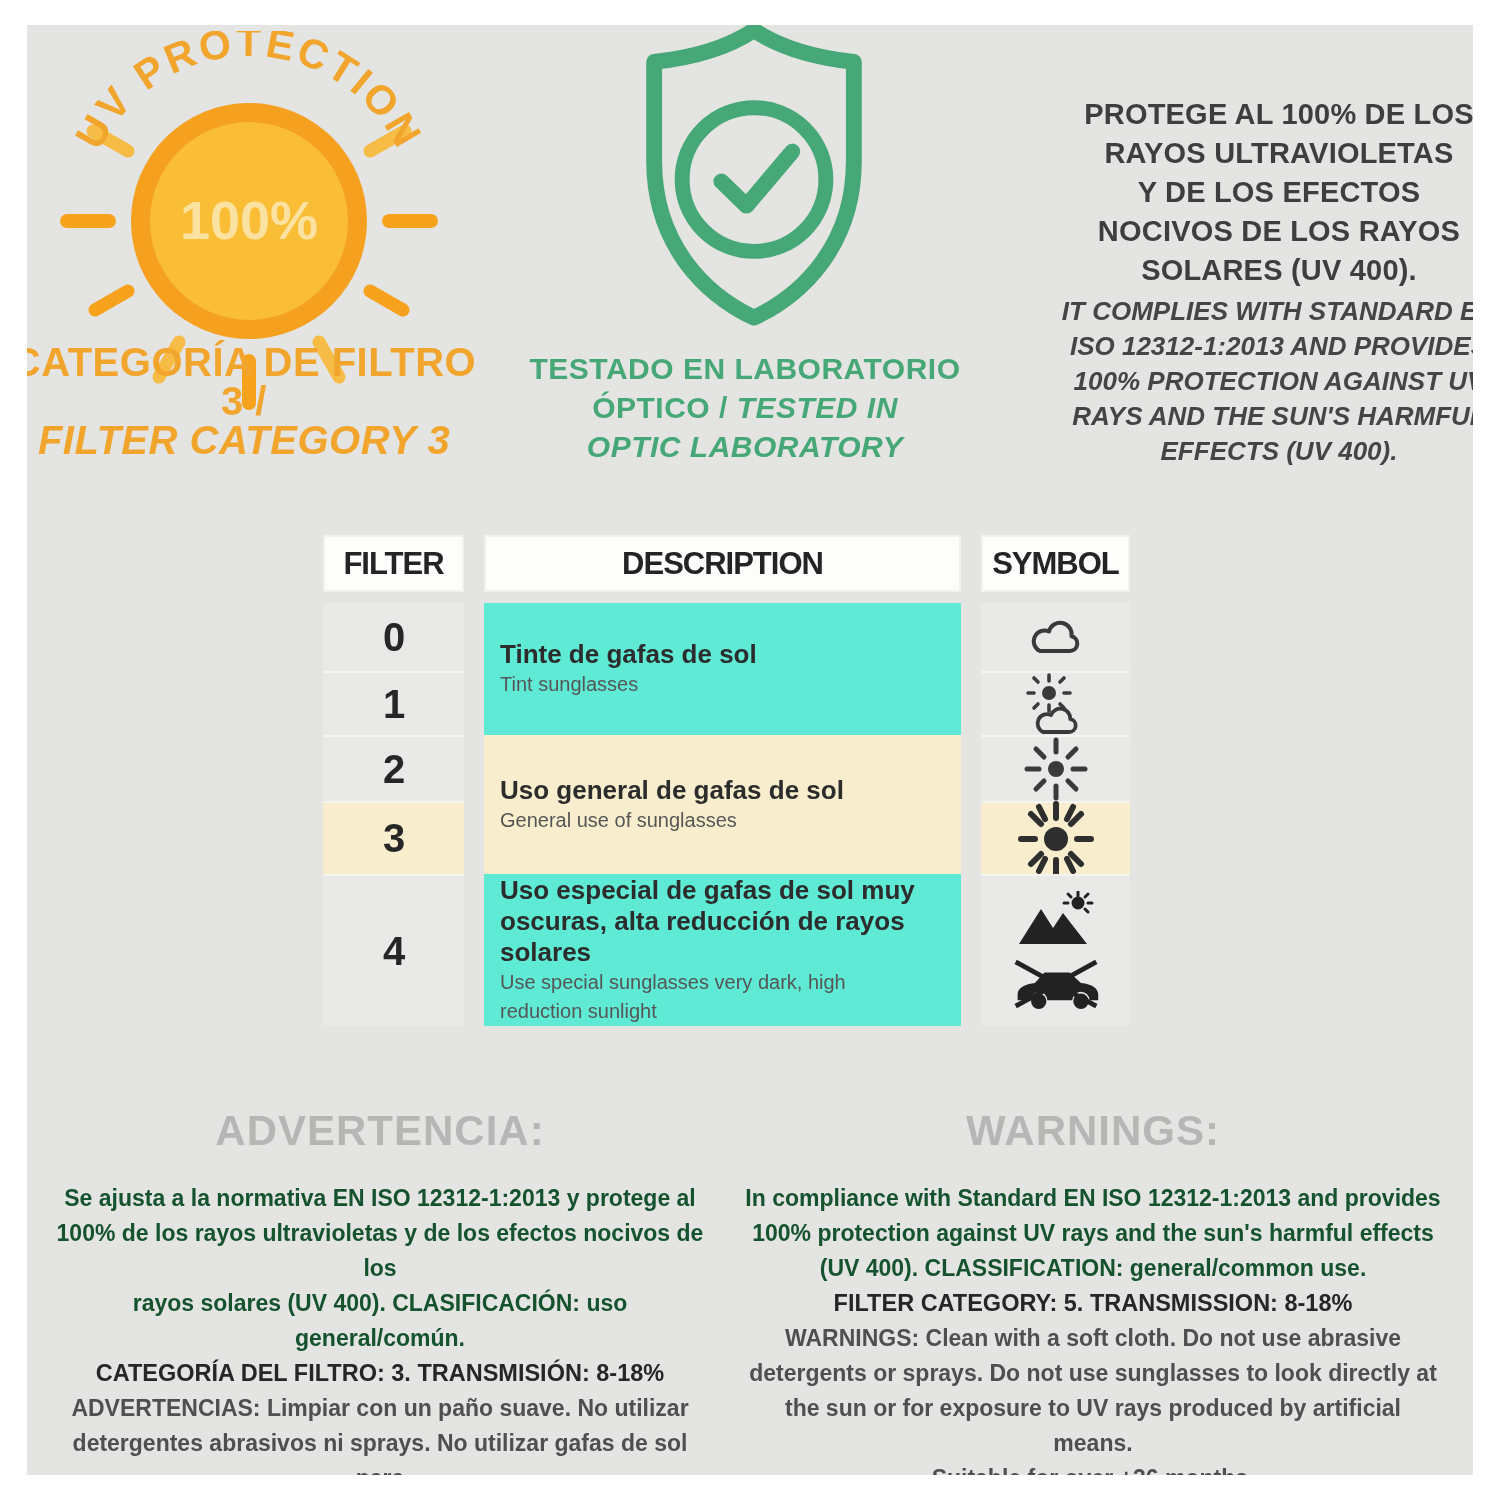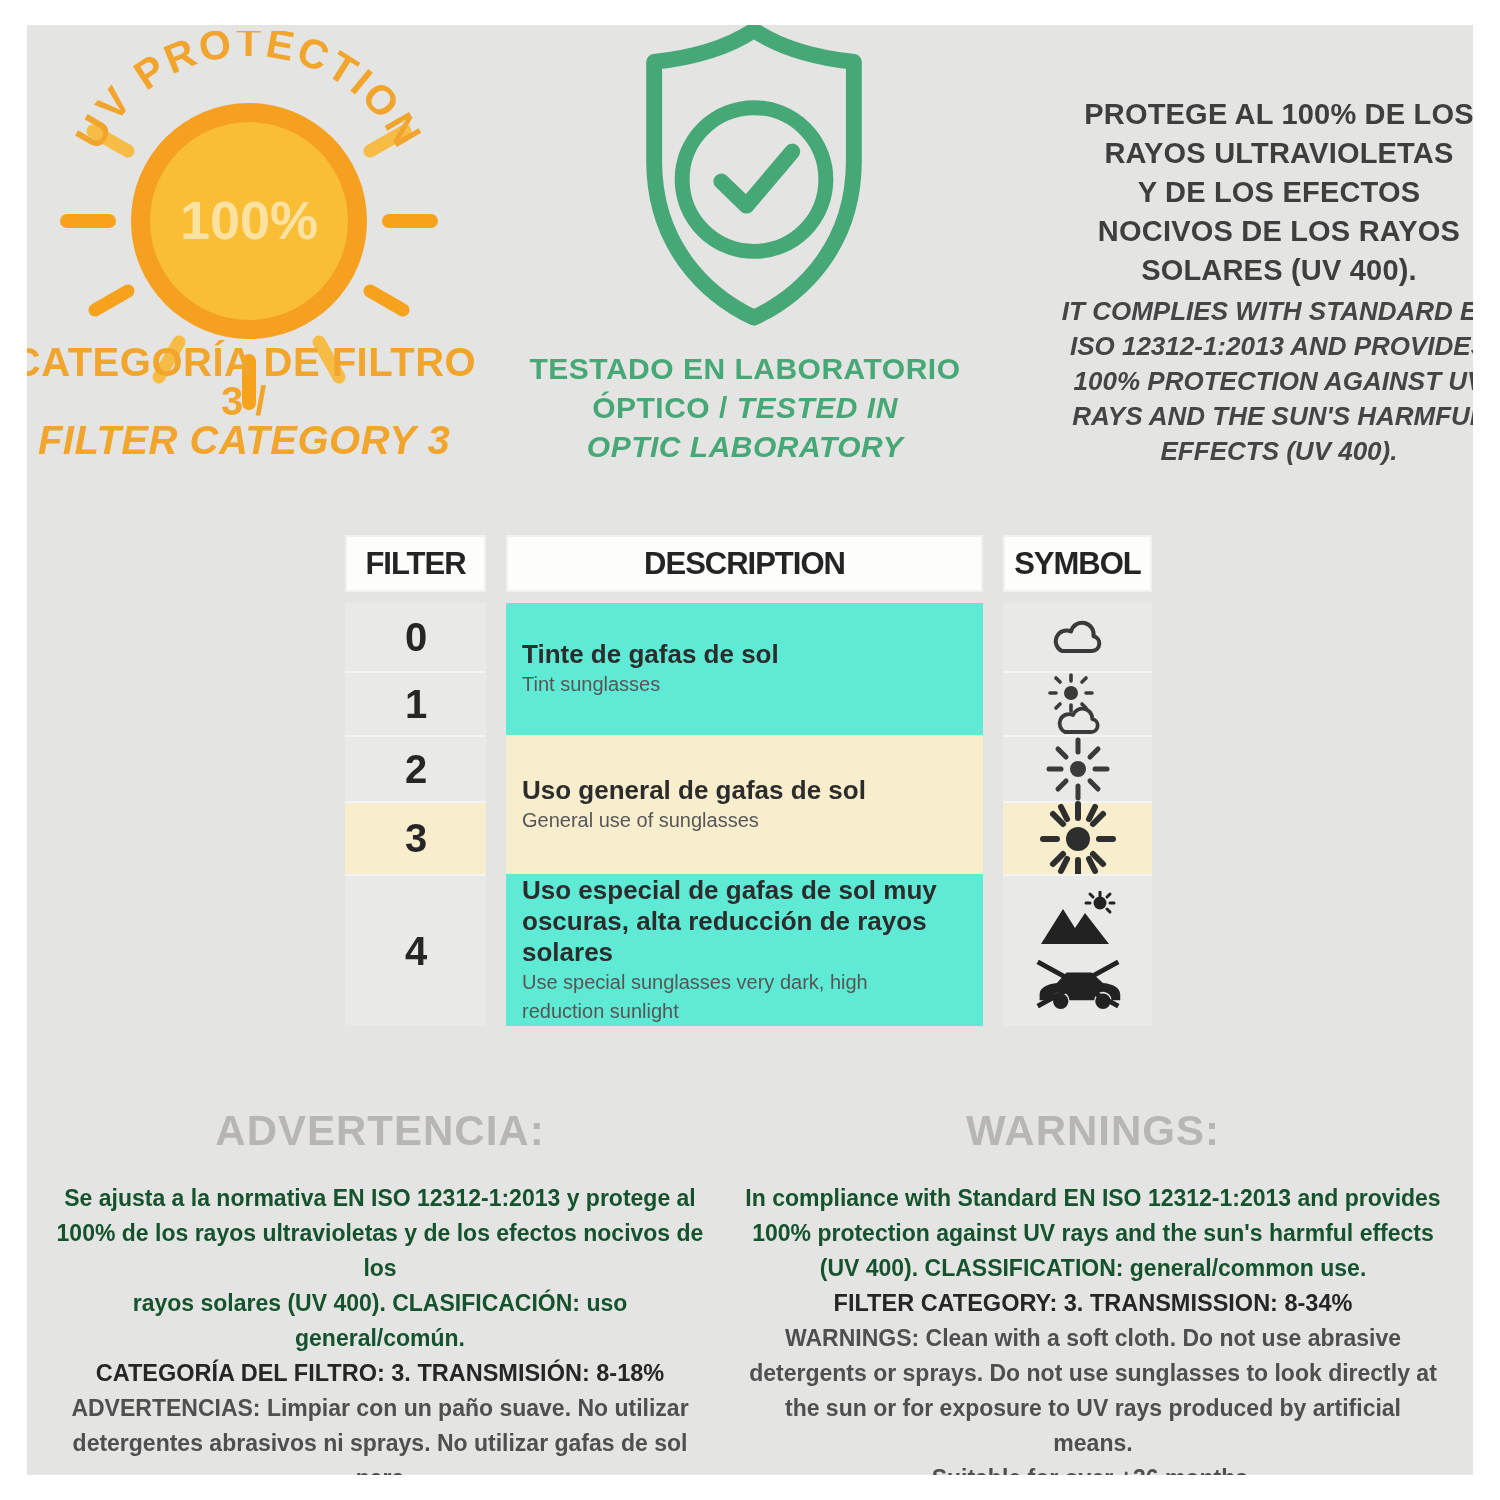--- a/index.html
+++ b/index.html
@@ -18,21 +18,21 @@
   .shield-caption{position:absolute;left:468px;top:324px;width:500px;text-align:center;
     color:#47A877;font-weight:bold;font-size:30px;line-height:39px;letter-spacing:.5px;}
   .shield-caption .it{font-style:italic;}
 
   
   .protection-note{position:absolute;left:1012px;top:70px;width:480px;text-align:center;color:#3E3E3E;}
   .protection-note .es{font-weight:bold;font-size:29px;line-height:39px;white-space:pre-line;letter-spacing:.2px;}
   .protection-note .en{font-weight:bold;font-style:italic;font-size:26px;line-height:35px;white-space:pre-line;margin-top:4px;color:#454545;}
 
   
-  .ftable{position:absolute;left:318px;top:510px;width:813px;}
+  .ftable{position:absolute;left:296px;top:510px;width:813px;}
   .ftable .hdr{display:grid;grid-template-columns:141px 477px 149px;column-gap:20px;}
   .ftable .hdr > div{background:#fdfdfc;height:57px;display:flex;align-items:center;justify-content:center;
     font-weight:bold;font-size:31px;letter-spacing:-1px;color:#242424;border:2px solid #f1f1f0;}
   .ftable .bdy{display:grid;margin-top:11px;grid-template-columns:141px 477px 149px;column-gap:20px;
     grid-template-rows:68px 64px 66px 73px 152px;}
   .cell{background:#e9e9e8;display:flex;align-items:center;justify-content:center;}
   .cell.sep{border-top:2px solid #f4f4f3;}
   .num{font-weight:bold;font-size:40px;letter-spacing:-1px;color:#262626;}
   .desc{background:#5eead4;display:flex;flex-direction:column;justify-content:center;align-items:flex-start;padding-left:16px;}
   .desc .main{font-weight:bold;font-size:26px;line-height:31px;color:#2c2c2c;white-space:pre-line;}
@@ -226,21 +226,21 @@
 detergentes abrasivos ni sprays. No utilizar gafas de sol para
 mirar directamente al sol o exponerse a rayos UV producidos por
 medios artificiales. Para + 36 meses.</div>
     </div>
 
     <div class="warn" id="warn-en">
       <div class="head">WARNINGS:</div>
       <div class="p">In compliance with Standard EN ISO 12312-1:2013 and provides
 100% protection against UV rays and the sun's harmful effects
 (UV 400). CLASSIFICATION: general/common use.</div>
-      <div class="bold-line">FILTER CATEGORY: 3. TRANSMISSION: 8-34%</div>
+      <div class="bold-line">FILTER CATEGORY: 5. TRANSMISSION: 8-18%</div>
       <div class="p2">WARNINGS: Clean with a soft cloth. Do not use abrasive
 detergents or sprays. Do not use sunglasses to look directly at
 the sun or for exposure to UV rays produced by artificial means.
 Suitable for over +36 months.</div>
     </div>
 
   </div>
 </div>
 
 </body></html>

